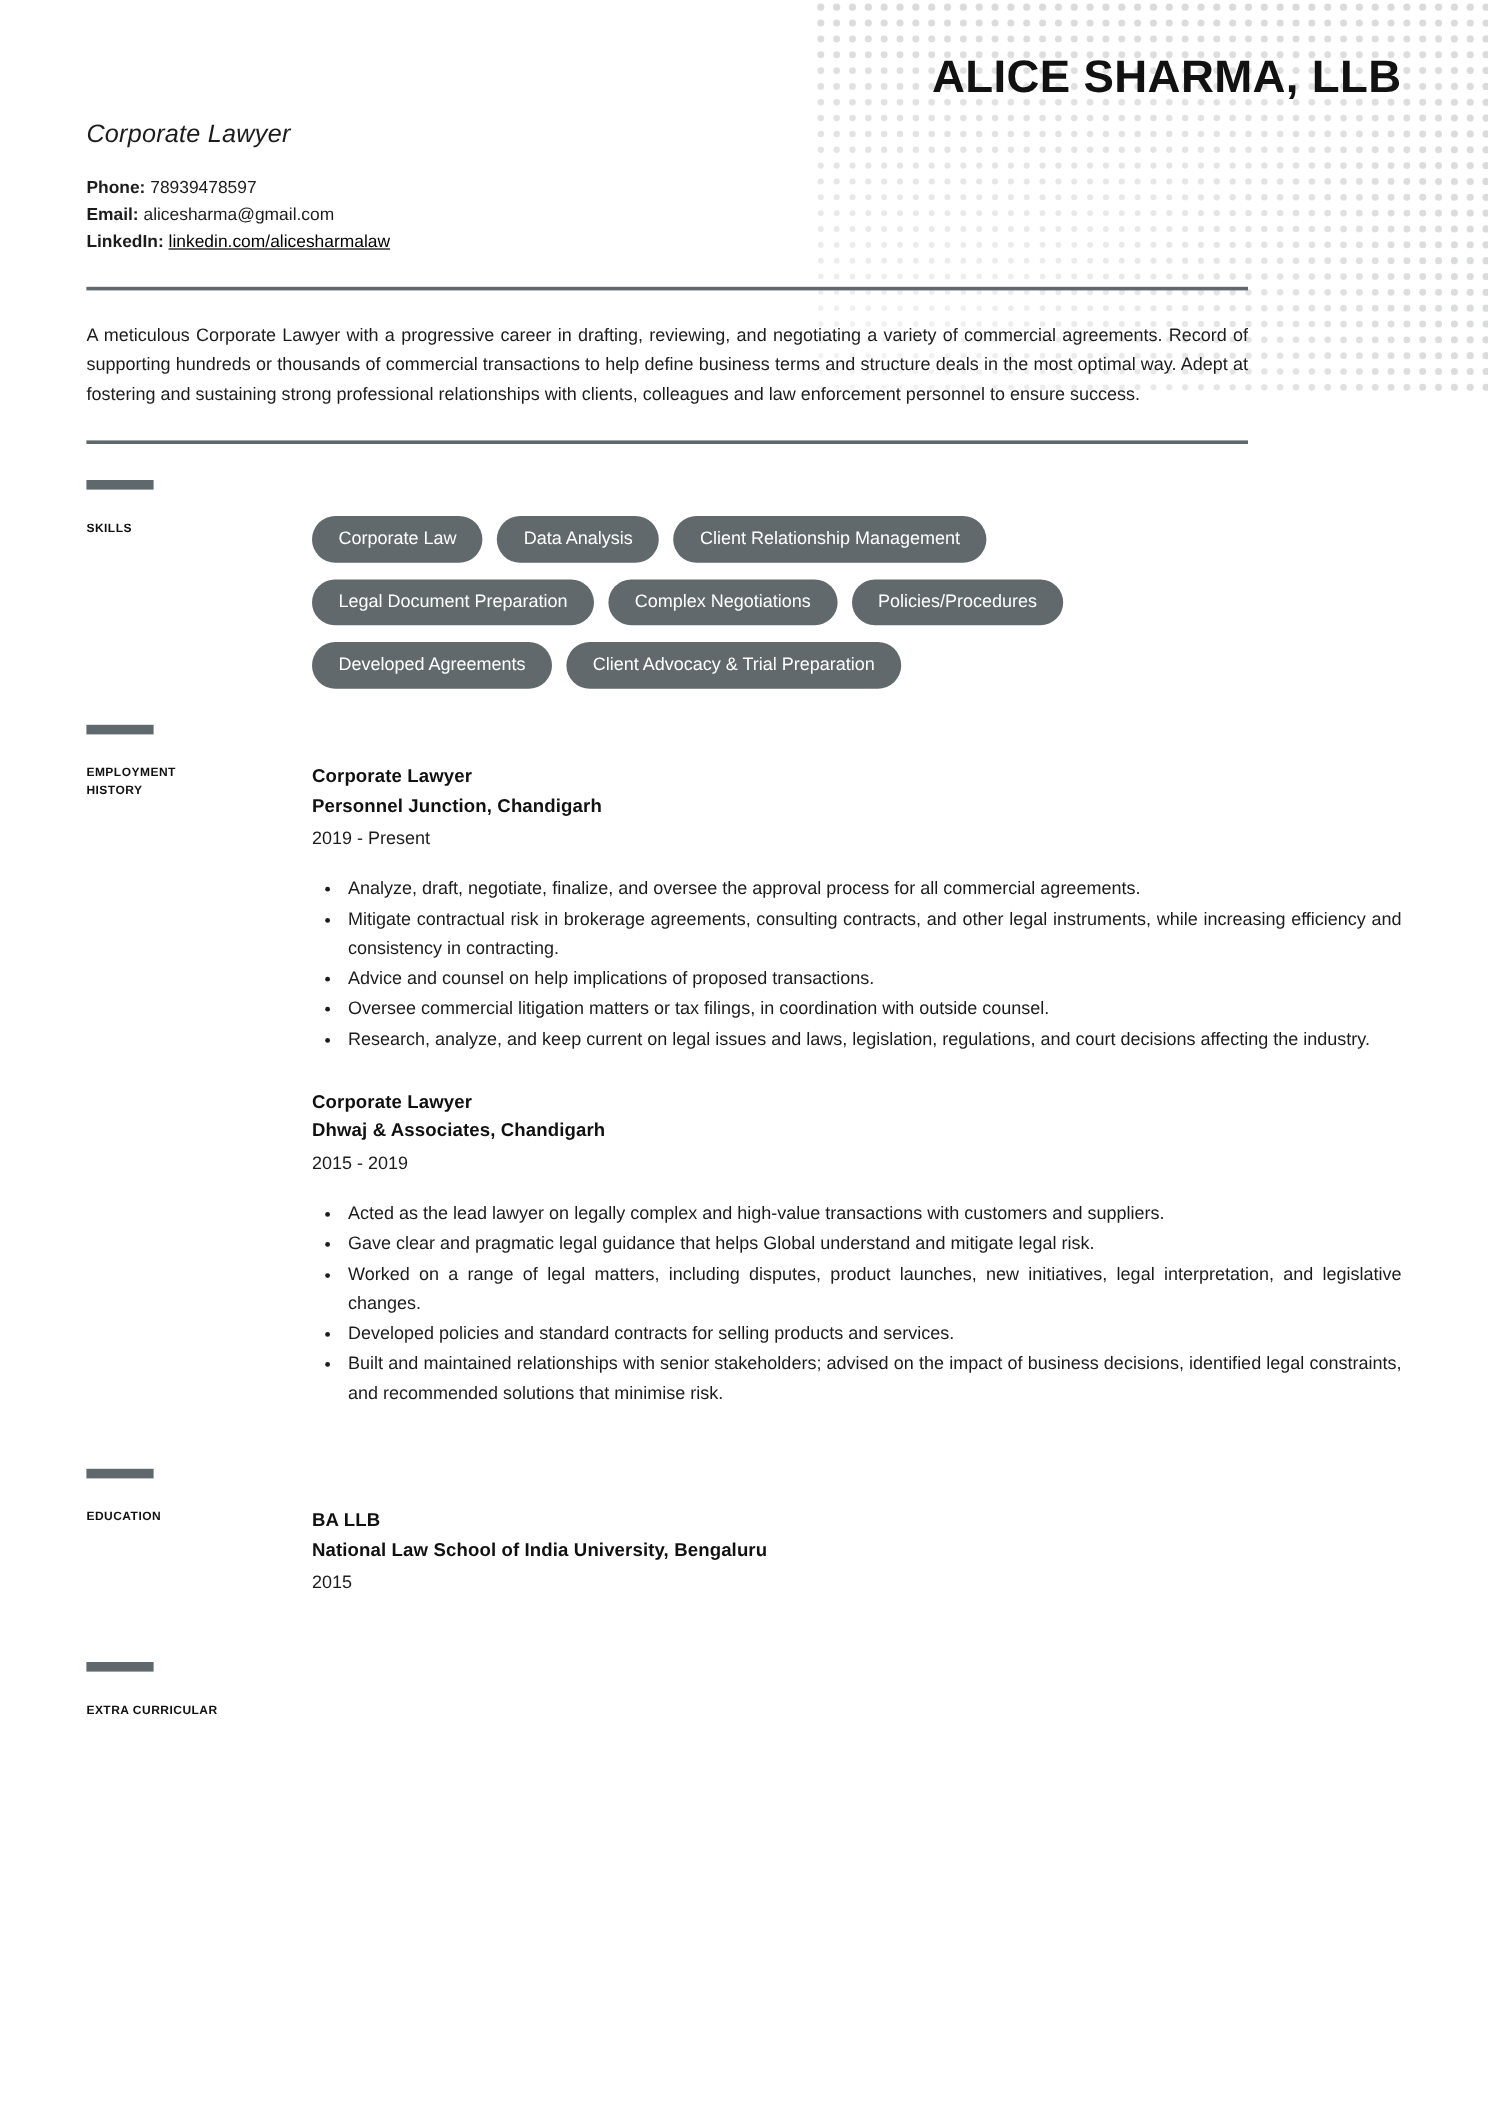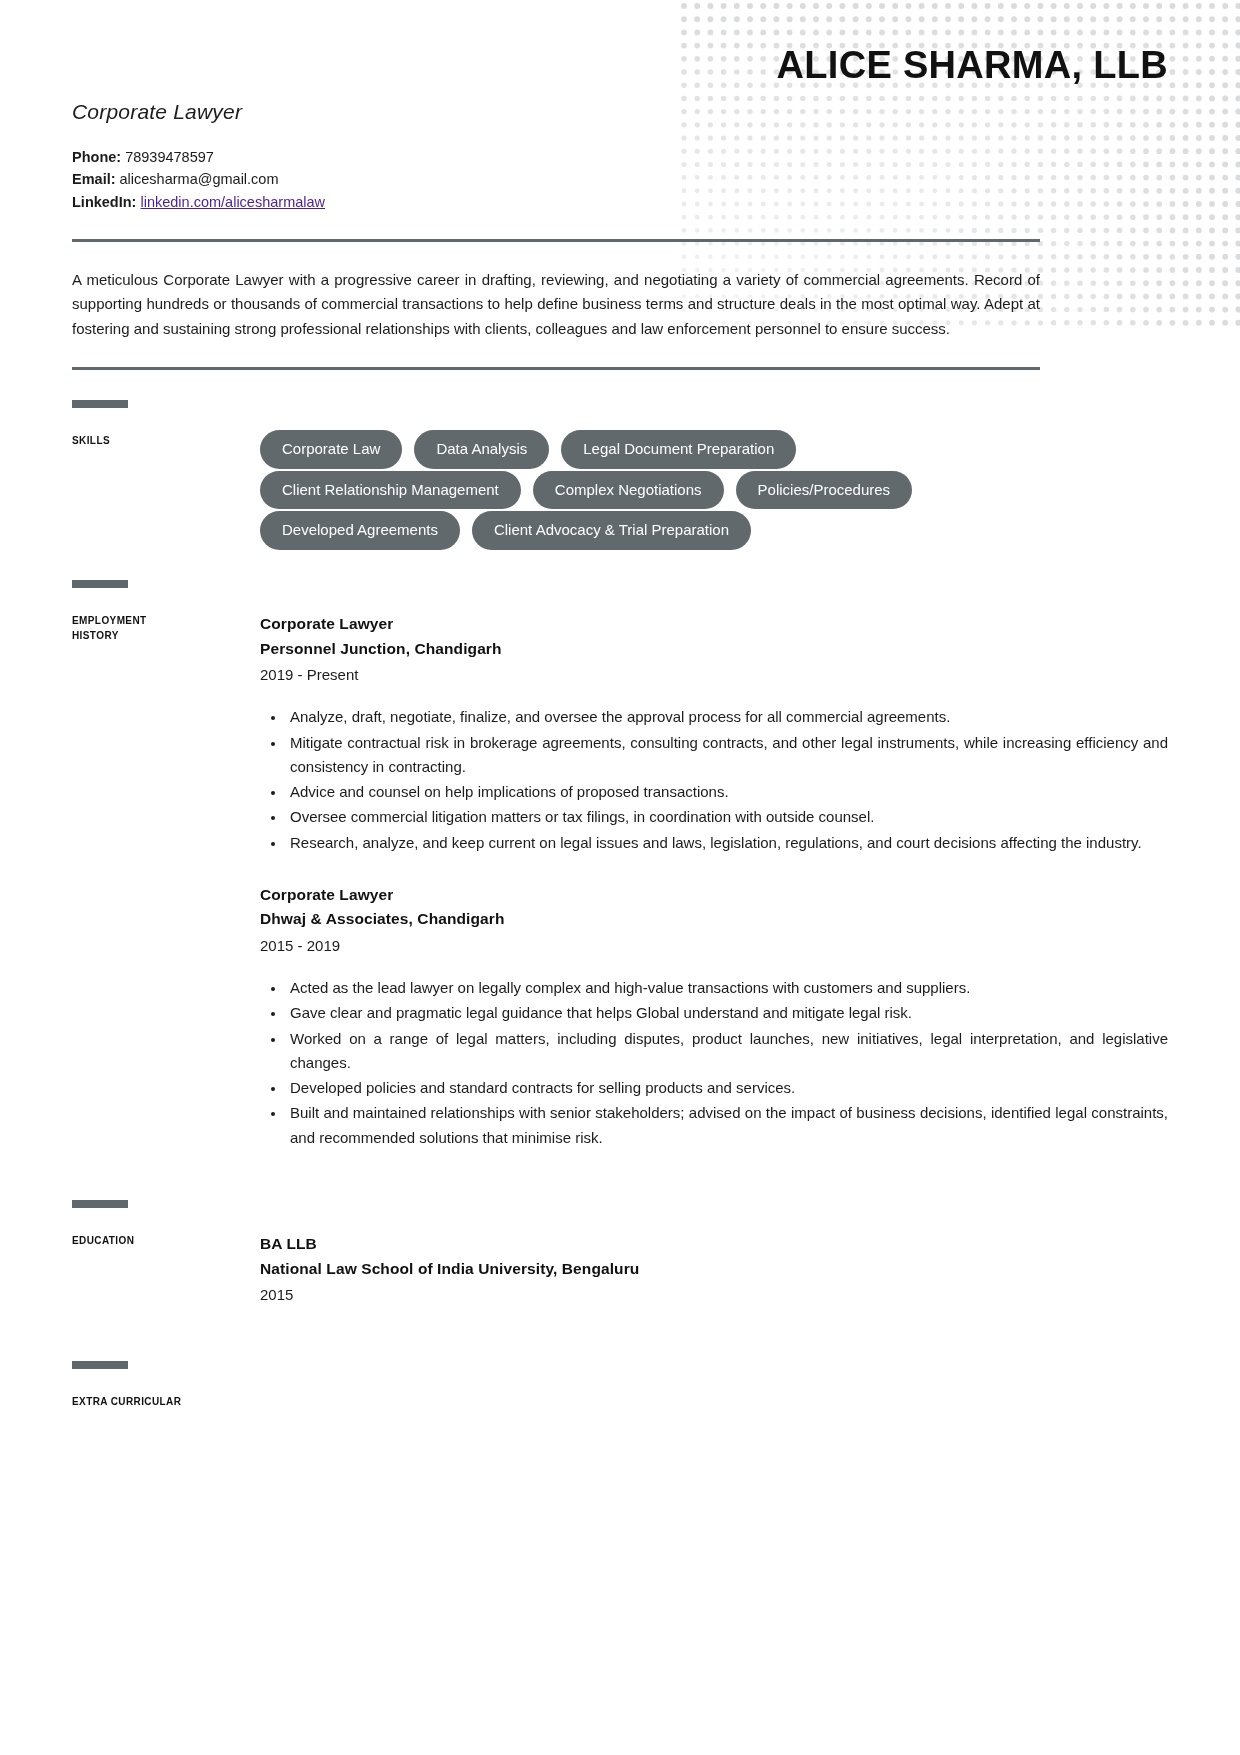--- a/index.html
+++ b/index.html
@@ -55,21 +55,21 @@
   }
   .contact {
     margin-top: 22px;
     font-size: 14.5px;
     line-height: 1.55;
     color: #1c1c1c;
   }
   .contact .row { white-space: nowrap; }
   .contact .lbl { font-weight: 700; }
   .contact a.link {
-    color: #4c1d95;
+    color: #000000;
     text-decoration: underline;
   }
 
   
   .rule {
     height: 3px;
     background: #5f686c;
     margin-top: 26px;
     width: 968px;
   }
@@ -106,21 +106,21 @@
     line-height: 1.45;
     color: #111111;
     padding-top: 2px;
   }
   .section-content { flex: 1 1 auto; min-width: 0; }
 
   
   .pill-wrap {
     display: flex;
     flex-wrap: wrap;
-    gap: 2px 12px;
+    gap: 14px 12px;
     max-width: 800px;
     margin-top: -2px;
   }
   .pill {
     background: #62696c;
     color: #ffffff;
     border-radius: 22px;
     padding: 10px 22px;
     font-size: 15px;
     line-height: 1.25;
@@ -1276,22 +1276,22 @@
   <div class="rule below-summary"></div>
 
   <section class="section skills">
     <div class="tick"></div>
     <div class="section-body">
       <div class="section-label">SKILLS</div>
       <div class="section-content">
         <div class="pill-wrap" id="skills-list">
             <div class="pill">Corporate Law</div>
             <div class="pill">Data Analysis</div>
+            <div class="pill">Client Relationship Management</div>
             <div class="pill">Legal Document Preparation</div>
-            <div class="pill">Client Relationship Management</div>
             <div class="pill">Complex Negotiations</div>
             <div class="pill">Policies/Procedures</div>
             <div class="pill">Developed Agreements</div>
             <div class="pill">Client Advocacy &amp; Trial Preparation</div>
           </div>
       </div>
     </div>
   </section>
 
   <section class="section employment">

